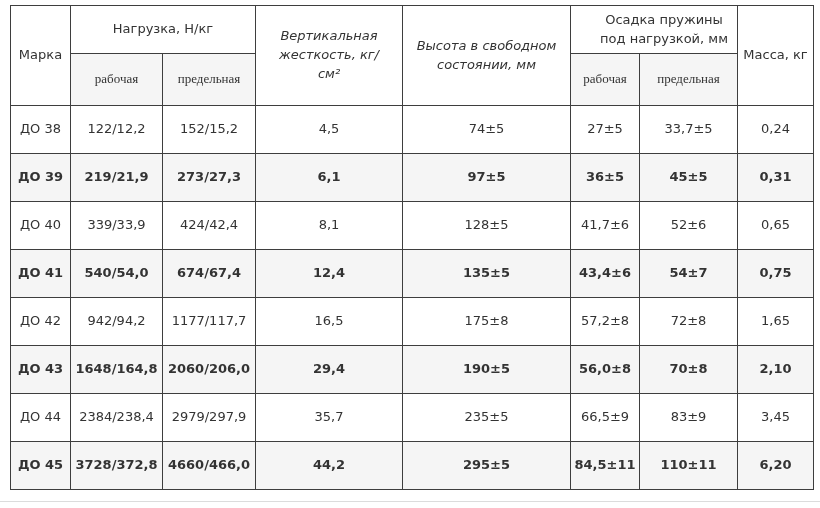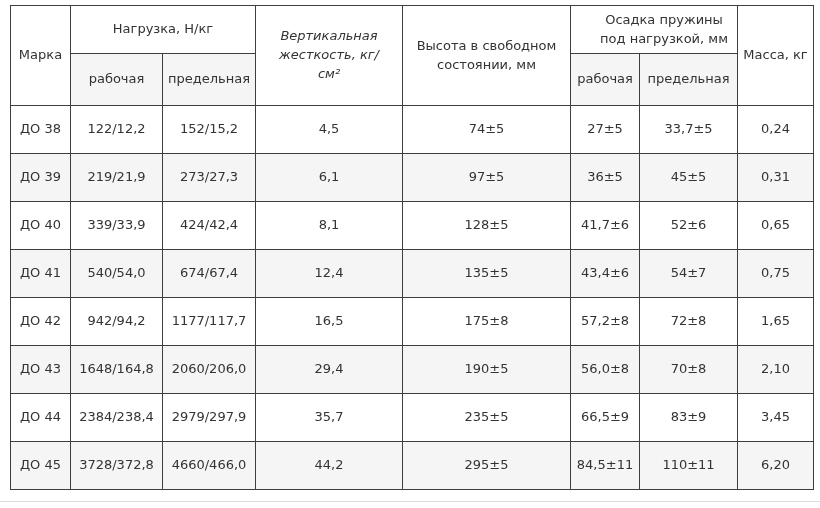--- a/index.html
+++ b/index.html
@@ -28,27 +28,27 @@
   }
   table.specs th, table.specs td{
     border:1.5px solid var(--border);
     text-align:center;
     vertical-align:middle;
     padding:3px 2px;
     font-weight:normal;
     line-height:1.45;
   }
   tr.h1{height:48px;}
-  tr.h2{height:52px;}
+  tr.h2{height:52px;font-family:Liberation Serif, serif;}
   tbody tr{height:48px;}
   th.sub{background:var(--header_sub);white-space:nowrap;}
-  tbody tr.alt td{background:var(--row_alt);}
+  tbody tr.alt td{background:var(--row_alt);font-weight:bold;}
   tbody td{white-space:nowrap;}
   .wrap-narrow{display:inline-block;max-width:100px;font-style:italic;}
-  .wrap-mid{display:inline-block;max-width:140px;}
+  .wrap-mid{display:inline-block;max-width:140px;font-style:italic;}
   .wrap-draft{display:inline-block;max-width:130px;margin-left:20px;}
   th.nowrap{white-space:nowrap;}
   .bottom-rule{
     position:absolute;left:0;right:0;bottom:6px;
     border-top:1px solid var(--rule);
   }
 </style>
 </head>
 <body>
 

